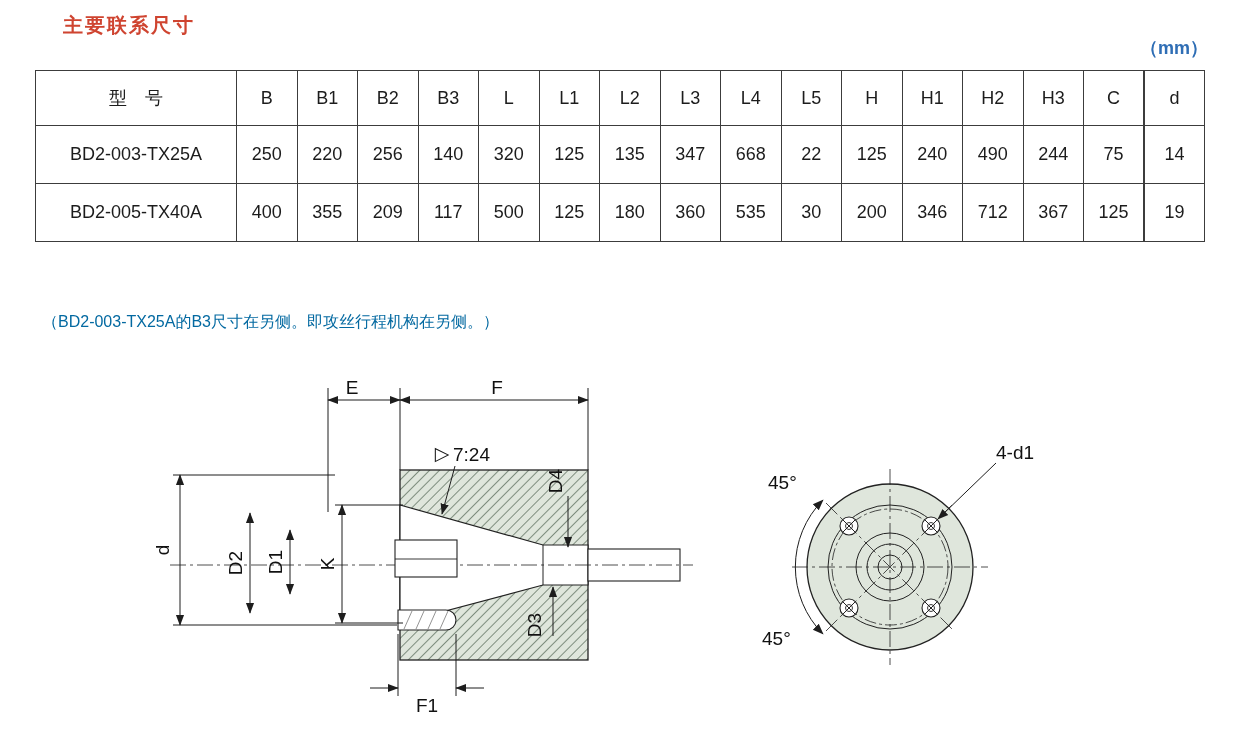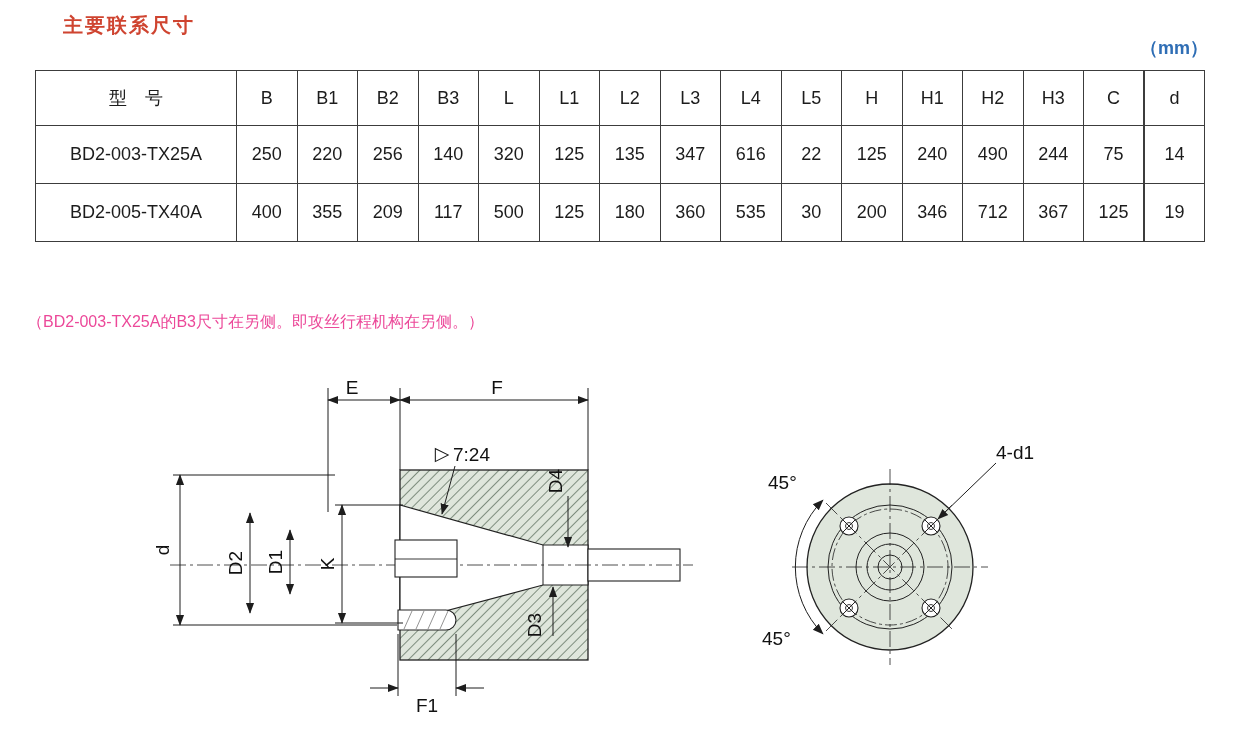--- a/index.html
+++ b/index.html
@@ -47,23 +47,23 @@
     font-weight: normal;
     overflow: hidden;
     white-space: nowrap;
   }
   .dim-table th { height: 54px; }
   .dim-table td { height: 57px; }
   .dim-table th:first-child { width: 200px; }
   .dim-table th:last-child, .dim-table td:last-child { border-left-width: 2px; }
   .note {
     position: absolute;
-    left: 27px; top: 312px;
+    left: 42px; top: 312px;
     font-size: 16px;
-    color: #ec4899;
+    color: #0369a1;
   }
   .drawing { position: absolute; }
   .drawing-left  { left: 145px; top: 378px; }
   .drawing-right { left: 740px; top: 405px; }
   .sage { fill: var(--draw-fill, #dfe6dc); }
   .dim line, .dim path { stroke: #1d1d1d; stroke-width: 1; fill: none; }
   .dim text { font-size: 19px; fill: #111111; }
   svg text { font-family: "Liberation Sans", "DejaVu Sans", sans-serif; }
 </style>
 </head>
@@ -101,21 +101,21 @@
           <tr>
             <td>BD2-003-TX25A</td>
             <td>250</td>
             <td>220</td>
             <td>256</td>
             <td>140</td>
             <td>320</td>
             <td>125</td>
             <td>135</td>
             <td>347</td>
-            <td>616</td>
+            <td>668</td>
             <td>22</td>
             <td>125</td>
             <td>240</td>
             <td>490</td>
             <td>244</td>
             <td>75</td>
             <td>14</td>
           </tr>
           <tr>
             <td>BD2-005-TX40A</td>

